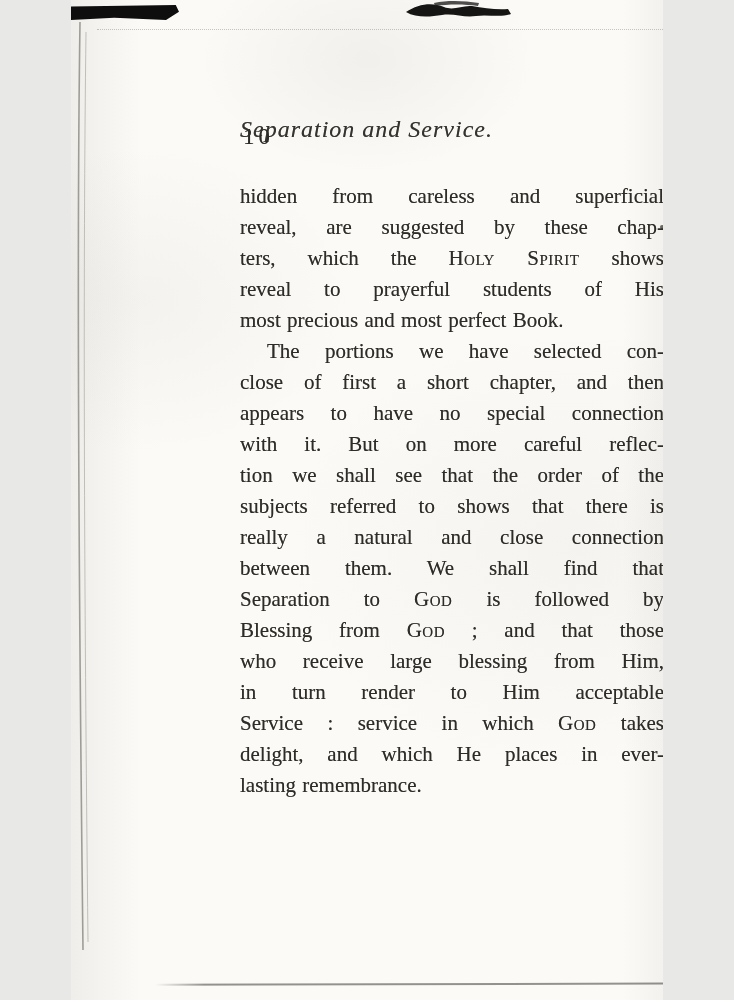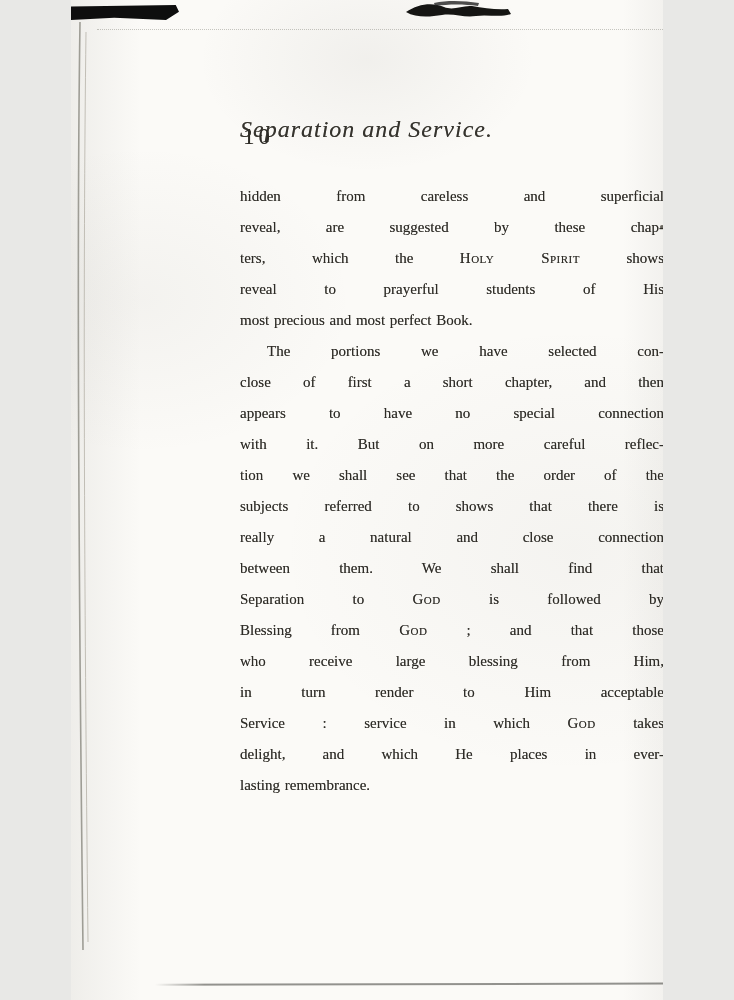--- a/index.html
+++ b/index.html
@@ -38,21 +38,21 @@
   .running-header {
     text-align: left;
     font-style: italic;
     font-size: 24px;
     letter-spacing: 1px;
     padding-right: 26px;
     color: #35332d;
   }
   .body-text { margin-top: 23px; }
   .line {
-    font-size: 15px;
+    font-size: 21px;
     line-height: 31px;
     text-align: justify;
     text-align-last: left;
     word-spacing: 1px;
   }
   .line.j { text-align-last: justify; }
   .line.indent { text-indent: 27px; }
   .sc { font-variant: small-caps; letter-spacing: 0.5px; }
 
   

